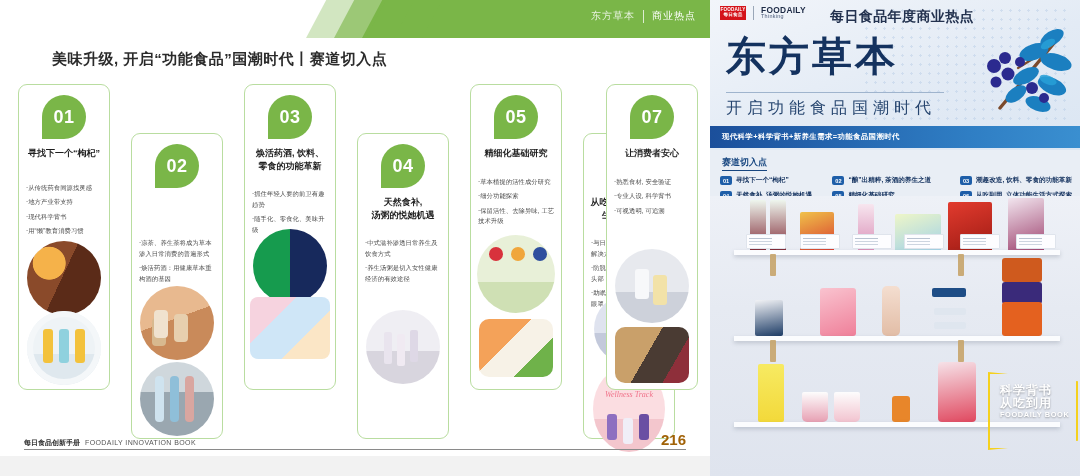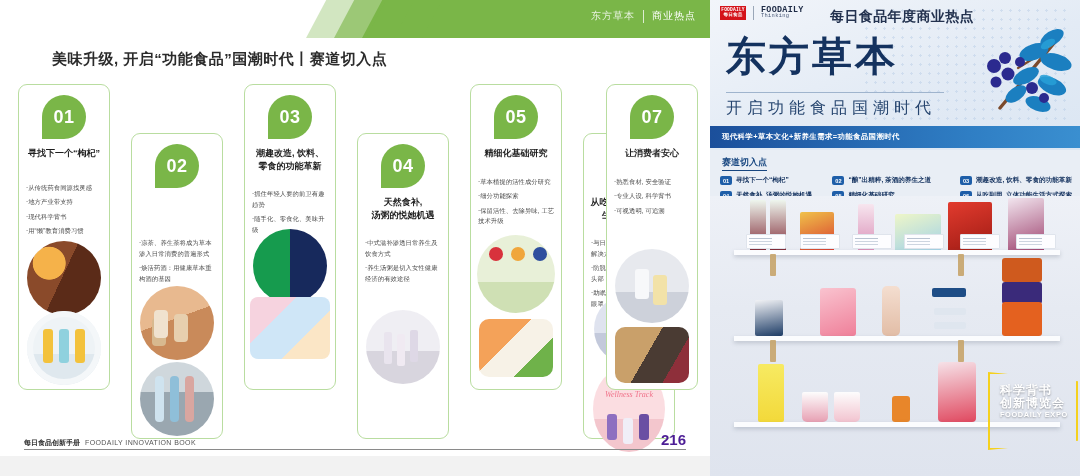--- a/index.html
+++ b/index.html
@@ -92,30 +92,30 @@
   .script{position:absolute;left:0;right:0;top:14px;text-align:center;color:#f0738a;
         font-family:"Liberation Serif",serif;font-style:italic;font-size:8px;line-height:1.3;}
 
   
   .footer{position:absolute;left:24px;right:24px;bottom:26px;border-top:1.4px solid #8a8a8a;}
   .footer-row{position:absolute;left:0;right:0;bottom:2px;display:flex;justify-content:space-between;
         align-items:flex-end;}
   .f-left{display:flex;align-items:baseline;gap:5px;}
   .f-cn{font-size:7px;font-weight:700;color:#333;}
   .f-en{font-size:7px;color:#555;letter-spacing:.4px;}
-  .f-page{font-size:15px;font-weight:700;color:#4c1d95;text-align:center;}
+  .f-page{font-size:15px;font-weight:700;color:#a16207;text-align:center;}
 
   
   .panel{position:absolute;left:710px;top:0;width:370px;height:476px;overflow:hidden;
         background:#e9eef5;}
   .kv{position:absolute;left:0;top:0;width:370px;height:150px;
       background:linear-gradient(160deg,#f2f5fa 0%,#e3ebf5 55%,#dbe6f3 100%);}
   .dots{position:absolute;right:8px;top:6px;width:210px;height:120px;opacity:.5;
       background-image:radial-gradient(#b9cde6 1px,transparent 1.2px);background-size:9px 9px;}
-  .kv-top{position:absolute;left:10px;top:6px;display:flex;align-items:flex-start;gap:7px;font-family:Liberation Mono, monospace;}
+  .kv-top{position:absolute;left:10px;top:6px;display:flex;align-items:flex-start;gap:7px;}
   .logo-red{width:26px;height:14px;background:#d4131a;color:#fff;font-size:4.6px;font-weight:700;
       display:flex;align-items:center;justify-content:center;letter-spacing:.2px;text-align:center;line-height:1.05;}
   .vline{width:1px;height:14px;background:#9aa7b8;}
   .logo-fd{line-height:1;}
   .logo-fd .l1{font-size:8.4px;font-weight:700;color:#1d2a45;letter-spacing:.3px;}
   .logo-fd .l2{font-size:5.4px;color:#4a5a78;letter-spacing:.3px;}
   .kv-sub{position:absolute;left:120px;top:8px;font-size:14px;font-weight:700;color:#23324f;
       letter-spacing:.4px;}
   .kv-h1{position:absolute;left:16px;top:36px;font-size:40px;font-weight:700;color:#14325f;
       letter-spacing:3px;line-height:1;}
@@ -193,21 +193,21 @@
         <div class="bullets" style="top:104px;">
           <div class="bullet">·凉茶、养生茶将成为草本渗入日常消费的普遍形式</div>
           <div class="bullet">·焕活药酒：用健康草本重构酒的基因</div>
         </div>
         <div class="photo ph2"></div>
         <div class="photo ph2b"></div>
       </div>
 
       <div class="card high" style="left:226px;">
         <div class="badge">03</div>
-        <div class="card-title" style="white-space:pre-line;">潮趣改造, 饮料、
+        <div class="card-title" style="white-space:pre-line;">焕活药酒, 饮料、
 零食的功能革新</div>
         <div class="bullets" style="top:104px;">
           <div class="bullet">·抓住年轻人要的前卫有趣趋势</div>
           <div class="bullet">·随手化、零食化、美味升级</div>
         </div>
         <div class="photo ph3"></div>
         <div class="photo ph3b"></div>
       </div>
 
       <div class="card low" style="left:339px;">
@@ -318,21 +318,21 @@
           <circle cx="60" cy="52" r="6.5"></circle>
             <circle cx="48" cy="60" r="5.5"></circle>
           <circle cx="72" cy="40" r="5"></circle>
             <circle cx="84" cy="66" r="6"></circle>
           <circle cx="96" cy="76" r="5"></circle>
         </g>
       </svg>
     </div>
 
     <div class="band">
-      <span>现代科学+草本文化+新养生需求=功能食品国潮时代</span>
+      <span>现代科学+科学背书+新养生需求=功能食品国潮时代</span>
     </div>
 
     <div class="list-head">赛道切入点</div>
 
     <div class="grid">
       <div class="grow">
         <div class="gitem" style="width:112px">
           <div class="gnum">01</div>
           <div class="gtxt">寻找下一个“枸杞”</div>
         </div>
@@ -406,19 +406,19 @@
       <div class="prod" style="left:92px;top:196px;width:26px;height:30px;background:linear-gradient(180deg,#fdfdfd,#e7a0b3);border-radius:2px 2px 5px 5px;"></div>
       <div class="prod" style="left:124px;top:196px;width:26px;height:30px;background:linear-gradient(180deg,#fdfdfd,#f2c3cf);border-radius:2px 2px 5px 5px;"></div>
       <div class="prod" style="left:182px;top:200px;width:18px;height:26px;background:#e8862a;border-radius:3px;"></div>
       <div class="prod" style="left:228px;top:166px;width:38px;height:60px;background:linear-gradient(170deg,#f6e2e8,#e0485f);border-radius:4px;"></div>
       <div class="shelf sh3"></div>
 
       <div class="wm">
         <div class="wm-box"></div>
         <div class="wm-t">
           <div>科学背书</div>
-          <div>创新博览会</div>
-          <div class="en">FOODAILY EXPO</div>
+          <div>从吃到用</div>
+          <div class="en">FOODAILY BOOK</div>
         </div>
       </div>
     </div>
   </div>
 </div>
 
 </body></html>

